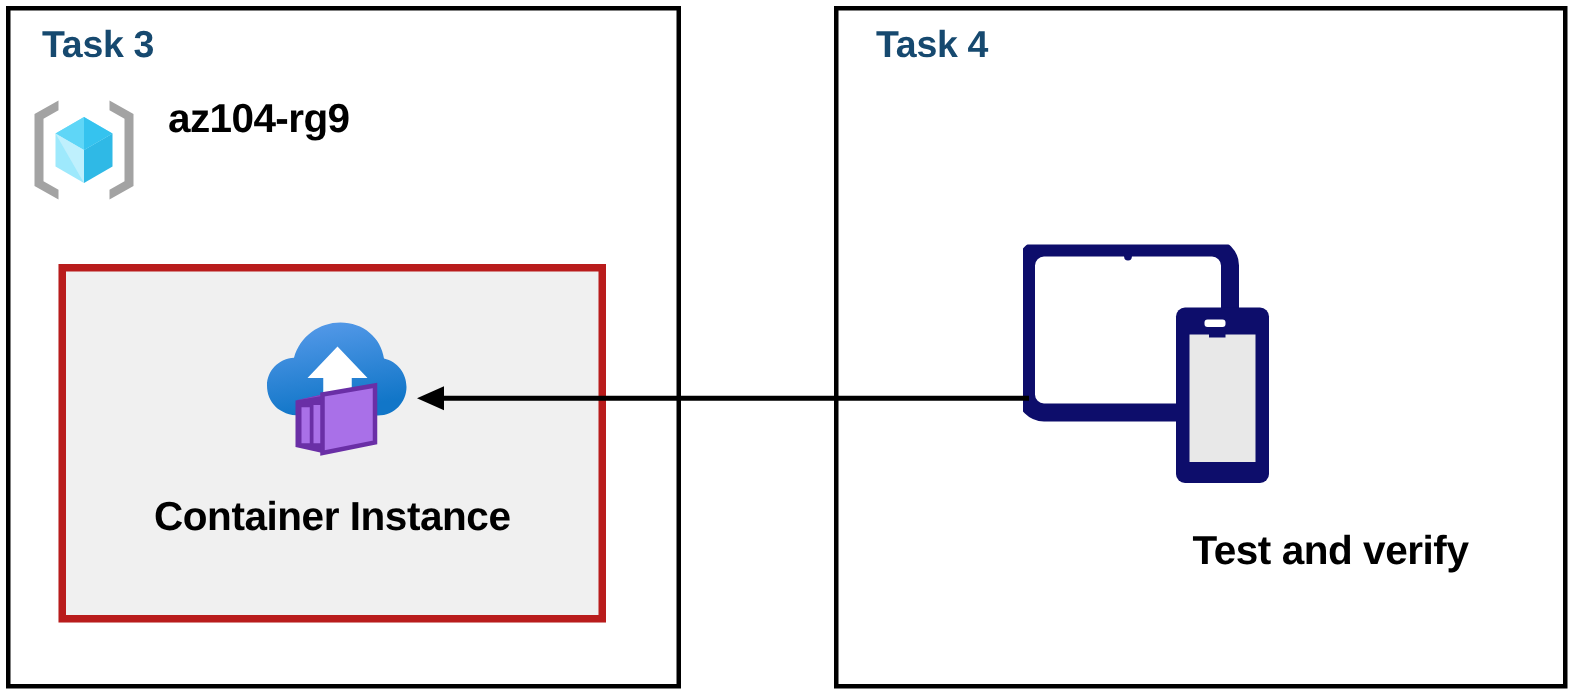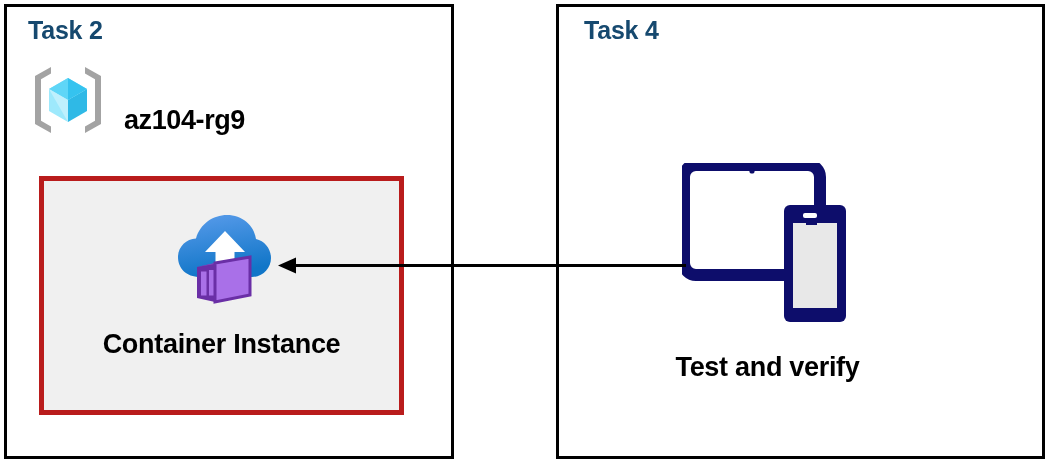--- a/index.html
+++ b/index.html
@@ -49,26 +49,26 @@
     font-weight: bold;
     letter-spacing: -0.2px;
     white-space: nowrap;
   }
   #title-task1 { left: 28px; top: 16px; }
   #title-task2 { left: 584px; top: 16px; }
 
   
   #rg-row {
     position: absolute;
-    left: 30px;
+    left: 18px;
     top: 64px;
     width: 300px;
     height: 72px;
     display: flex;
-    align-items: flex-end;
+    align-items: flex-start;
   }
   #rg-icon {
     width: 76px;
     height: 72px;
     flex: 0 0 auto;
   }
   #rg-label {
     margin-left: 18px;
     font-size: 27px;
     font-weight: bold;
@@ -115,21 +115,21 @@
     left: 682px;
     top: 163px;
     width: 183px;
     height: 165px;
   }
   #verify-label {
     position: absolute;
     left: 556px;
     right: 4px;
     top: 352px;
-    text-align: center;
+    text-align: right;
     font-size: 27px;
     font-weight: bold;
     color: #000000;
     letter-spacing: -0.3px;
     white-space: nowrap;
     
     padding-right: 66px;
   }
 
   
@@ -142,21 +142,21 @@
     pointer-events: none;
   }
 </style>
 </head>
 <body>
 
 <div id="canvas">
 
   <div class="panel" id="panel-task1"></div>
 
-  <div class="panel-title" id="title-task1">Task 2</div>
+  <div class="panel-title" id="title-task1">Task 3</div>
 
   <div id="rg-row">
     <span id="rg-icon">
       <svg viewBox="0 0 76 72" width="76" height="72" xmlns="http://www.w3.org/2000/svg">
 
         <path d="M21 3 L5 12 L5 60 L21 69 L21 62.5 L11 56.8 L11 15.2 L21 9.5 Z" fill="#a3a3a3"></path>
 
         <path d="M55 3 L71 12 L71 60 L55 69 L55 62.5 L65 56.8 L65 15.2 L55 9.5 Z" fill="#a3a3a3"></path>
 
         <path d="M38 14 L57 25 L38 36 L19 25 Z" fill="#86e1fb"></path>

